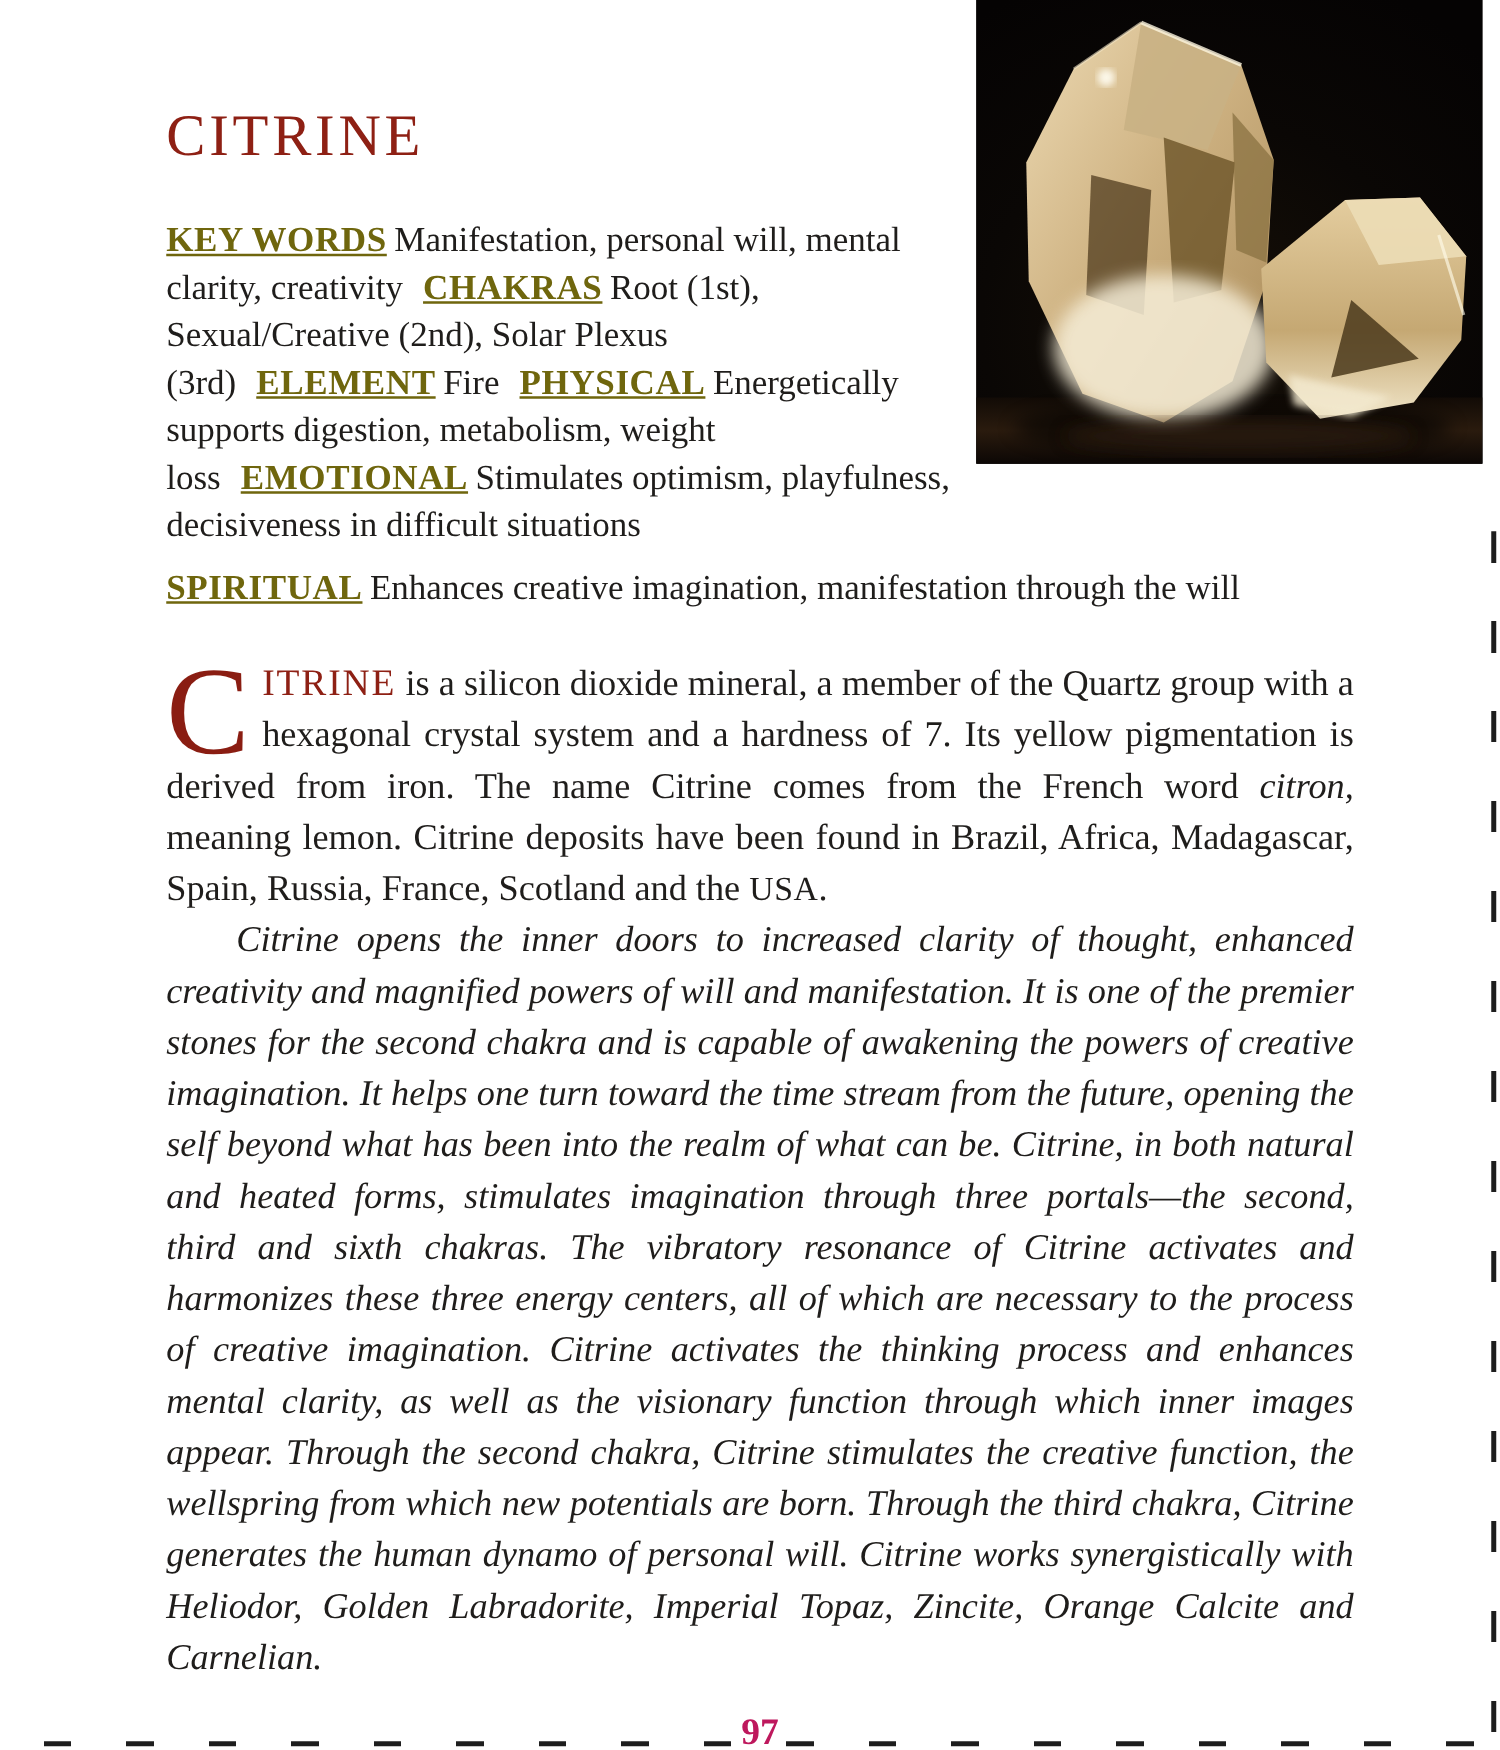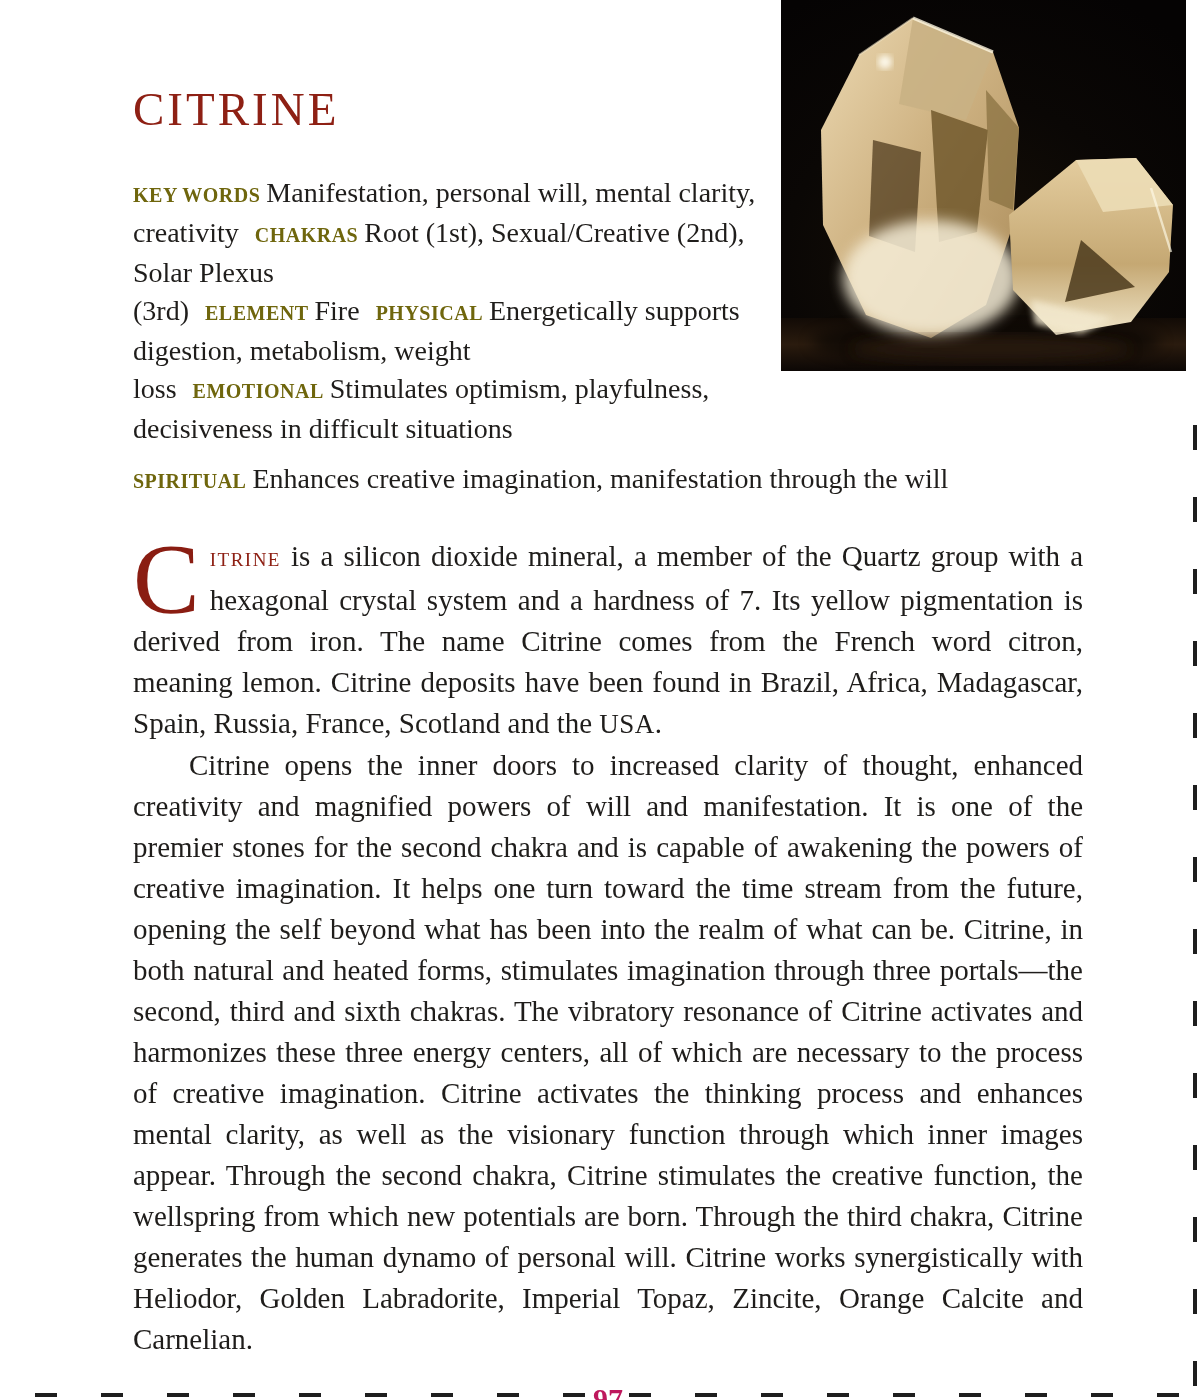--- a/index.html
+++ b/index.html
@@ -39,48 +39,49 @@
     margin:38px 0 0 0;
     font-size:28px;
     line-height:38px;
     color:#1f1d1b;
   }
   .info.narrow{width:642px;}
   .info.fullwide{width:950px;margin-top:12px;}
   .ilabel{
     font-weight:bold;
     color:#6f660d;
-    font-size:20px;
+    font-size:28px;
     letter-spacing:0.5px;
+    text-decoration:underline;
   }
   .ilabel.gap{margin-left:16px;}
   .itext{margin-left:6px;}
   
   .body{
     margin-top:36px;
     font-size:29px;
     line-height:41px;
     text-align:justify;
   }
   .body p{margin:0;}
   .dropcap{
     float:left;
     font-size:100px;
     line-height:74px;
     padding:6px 10px 0 0;
     color:#8a1d12;
   }
   .leadcaps{
     color:#8e2014;
-    font-size:19px;
+    font-size:30px;
     letter-spacing:1.5px;
   }
   .smallcaps{font-size:27px;letter-spacing:0.5px;}
-  .ital{margin-top:28px;}
-  .para2{text-indent:56px;}
+  .ital{font-style:italic;margin-top:28px;}
+  .para2{text-indent:56px;font-style:italic;}
   
   .pagenum{
     margin-top:22px;
     text-align:center;
     font-size:30px;
     font-weight:bold;
     color:#be185d;
   }
   
   .edge-bottom{

